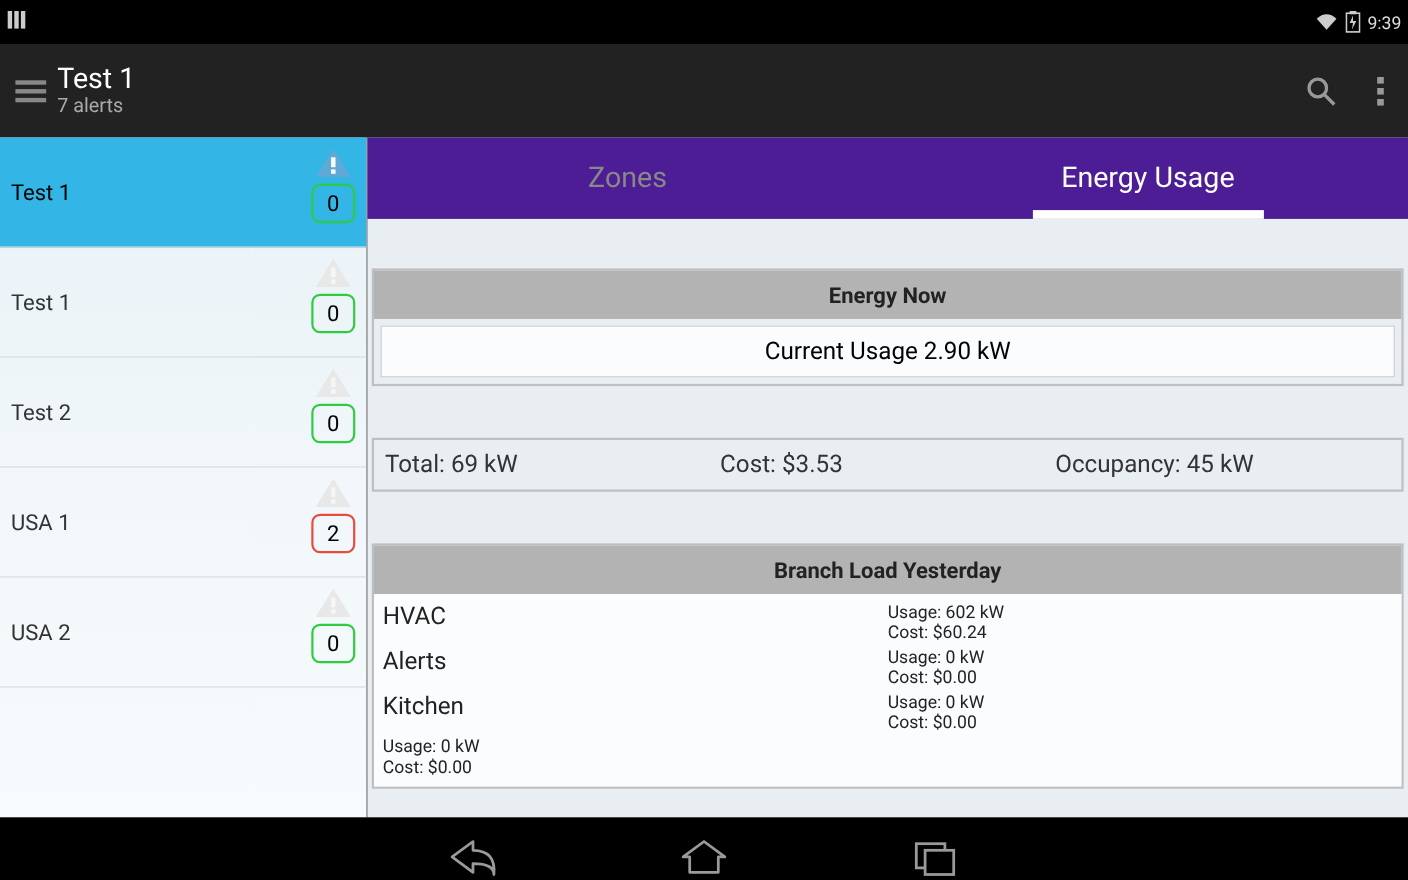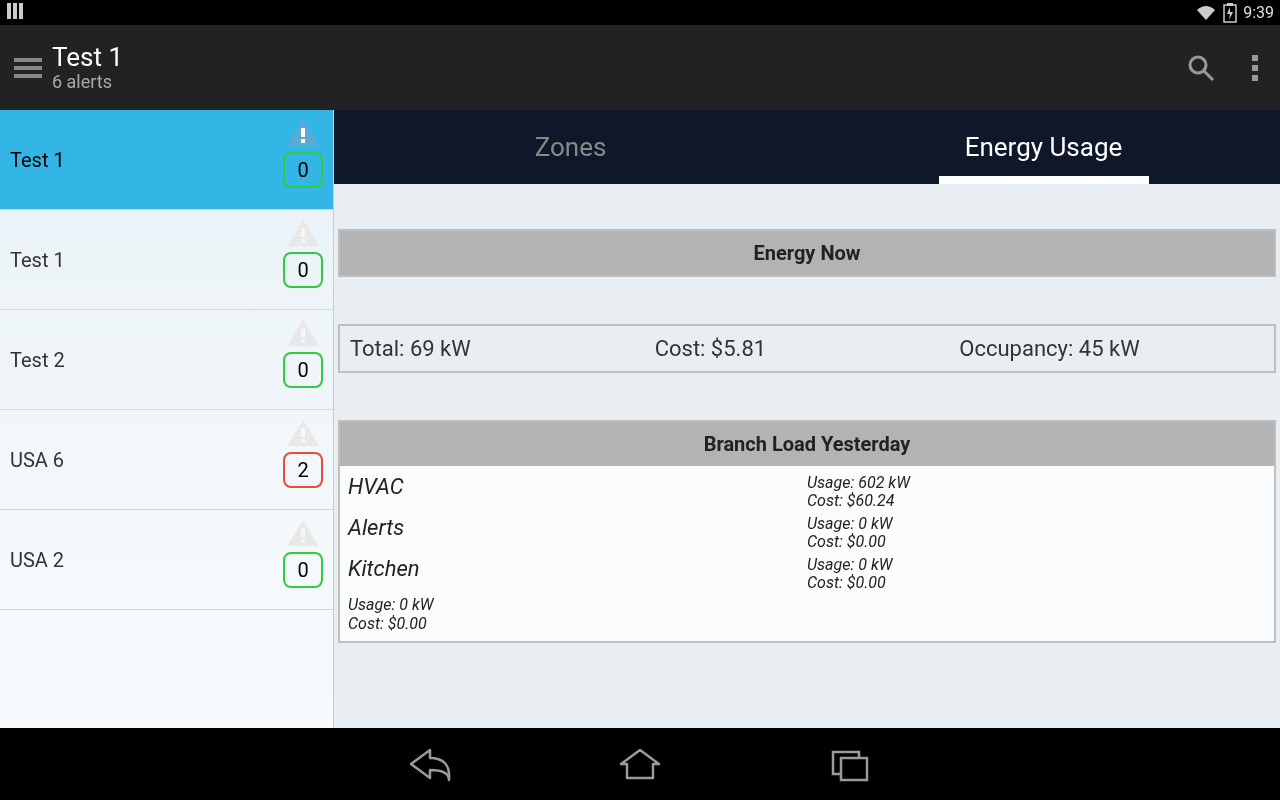--- a/index.html
+++ b/index.html
@@ -1,19 +1,19 @@
 <!DOCTYPE html>
 <html><head>
 <meta charset="utf-8">
 <style>
 * { margin: 0; padding: 0; box-sizing: border-box; font-family: Roboto, "Helvetica Neue", Arial, sans-serif; }
 html, body { width: 1280px; height: 800px; overflow: hidden; background: #000; }
 
 
-.status-bar { height: 25px; background: #000; color: #fff; display: flex; align-items: center; padding: 0 6px; font-size: 16px; }
+.status-bar { height: 40px; background: #000; color: #fff; display: flex; align-items: center; padding: 0 6px; font-size: 16px; }
 .status-left { flex: 0 0 auto; }
 .status-right { margin-left: auto; display: flex; align-items: center; gap: 6px; }
 .status-right svg { display:block; }
 
 
 .action-bar { height: 85px; background: #222222; color: #fff; display: flex; align-items: center; padding: 0 14px; }
 .hamburger { width: 28px; height: 28px; margin-right: 10px; display:flex; flex-direction:column; justify-content:space-between; padding:4px 0;}
 .hamburger span { display:block; height:4px; background:#888; }
 .title-block { display:flex; flex-direction:column; }
 .title-block .t1 { font-size: 26px; color:#fff; line-height:1.1;}
@@ -32,37 +32,37 @@
 .side-item.selected .side-label { color:#000; }
 .side-right { position:absolute; right:10px; top:8px; display:flex; flex-direction:column; align-items:center; gap:4px;}
 .alert-icon { width:36px; height:30px; }
 .count-box { width:40px; height:36px; border:2px solid #2ecc40; border-radius:8px; display:flex; align-items:center; justify-content:center; font-size:20px; color:#000; background:transparent;}
 .count-box.warn { border-color:#e74c3c; }
 
 
 .main { flex:1; display:flex; flex-direction:column; background:#e8eef2; }
 
 
-.tabs { height:74px; background:#0f172a; display:flex; align-items:stretch; }
+.tabs { height:74px; background:#4c1d95; display:flex; align-items:stretch; }
 .tab { flex:1; display:flex; align-items:center; justify-content:center; font-size:26px; color:#888; cursor:pointer; position:relative;}
 .tab.active { color:#fff; }
 .tab.active::after { content:""; position:absolute; bottom:0; left:50%; transform:translateX(-50%); width:210px; height:8px; background:#fff;}
 
 
 .panels { flex:1; overflow:hidden; padding:4px; display:flex; flex-direction:column; gap:6px;}
 .panel { border:2px solid #bfbfbf; background:#e8eef2;margin-top:41px; }
 .panel-head { background:#b3b3b3; text-align:center; font-size:20px; font-weight:bold; color:#222; padding:10px 0;}
 .panel-body { padding:6px 8px; font-size:22px; color:#222; }
 .cur-usage { background:#fafcfd; border:1px solid #ccc; margin:6px; padding:10px; text-align:center; font-size:22px;}
 .grid2 { display:grid; grid-template-columns:1fr 1fr 1fr; row-gap:10px; padding:4px 2px;}
 .grid2 div { font-size:22px; color:#333; }
 .branch-row { display:grid; grid-template-columns:1fr 1fr; padding:2px 0; }
 .branch-row .bname { font-size:22px; }
 .branch-row .bvals { font-size:16px; line-height:1.15;}
-.panel.scroll .panel-body { max-height: 230px; overflow:hidden; background:#fafcfd;font-style:italic;}
+.panel.scroll .panel-body { max-height: 230px; overflow:hidden; background:#fafcfd;}
 
 
 .navbar { height:72px; background:#000; display:flex; align-items:center; justify-content:center; gap:160px;}
 .navbar svg { display:block; }
 .nav-btn { cursor:pointer; }
 </style>
 </head>
 <body>
 
 <div class="status-bar">
@@ -91,21 +91,21 @@
 </div>
 
 <div class="action-bar">
   <div class="hamburger">
       <span></span>
       <span></span>
       <span></span>
     </div>
   <div class="title-block">
     <div class="t1">Test 1</div>
-    <div class="t2">6 alerts</div>
+    <div class="t2">7 alerts</div>
   </div>
   <div class="action-icons">
     <span>
       <svg width="30" height="30">
           <circle cx="12" cy="12" r="8" stroke="#999" stroke-width="3" fill="none"></circle>
           <line x1="18" y1="18" x2="27" y2="27" stroke="#999" stroke-width="3"></line>
         </svg>
     </span>
     <span>
       <svg width="10" height="30">
@@ -147,21 +147,21 @@
         <div class="side-right">
           <span class="alert-icon"><svg width="36" height="30">
               <path d="M18 2 L34 28 L2 28 Z" fill="#e8e8e8"></path>
               <rect x="16" y="10" width="4" height="9" fill="#f6f6f6"></rect>
               <rect x="16" y="21" width="4" height="4" fill="#f6f6f6"></rect>
             </svg></span>
           <span class="count-box">0</span>
         </div>
       </div>
       <div class="side-item">
-        <span class="side-label">USA 6</span>
+        <span class="side-label">USA 1</span>
         <div class="side-right">
           <span class="alert-icon"><svg width="36" height="30">
               <path d="M18 2 L34 28 L2 28 Z" fill="#e8e8e8"></path>
               <rect x="16" y="10" width="4" height="9" fill="#f6f6f6"></rect>
               <rect x="16" y="21" width="4" height="4" fill="#f6f6f6"></rect>
             </svg></span>
           <span class="count-box warn">2</span>
         </div>
       </div>
       <div class="side-item">
@@ -180,27 +180,28 @@
   <div class="main">
     <div class="tabs" id="tabs">
         <div class="tab">Zones</div>
         <div class="tab active">Energy Usage</div>
       </div>
 
     <div class="panels">
 
       <div class="panel">
         <div class="panel-head">Energy Now</div>
+        <div class="cur-usage">Current Usage 2.90 kW</div>
       </div>
 
       <div class="panel">
         <div class="panel-body">
           <div class="grid2">
             <div>Total: 69 kW</div>
-            <div>Cost: $5.81</div>
+            <div>Cost: $3.53</div>
             <div>Occupancy: 45 kW</div>
           </div>
         </div>
       </div>
 
       <div class="panel scroll">
         <div class="panel-head">Branch Load Yesterday</div>
         <div class="panel-body" id="branch-body">
             <div class="branch-row">
               <div class="bname">HVAC</div>

